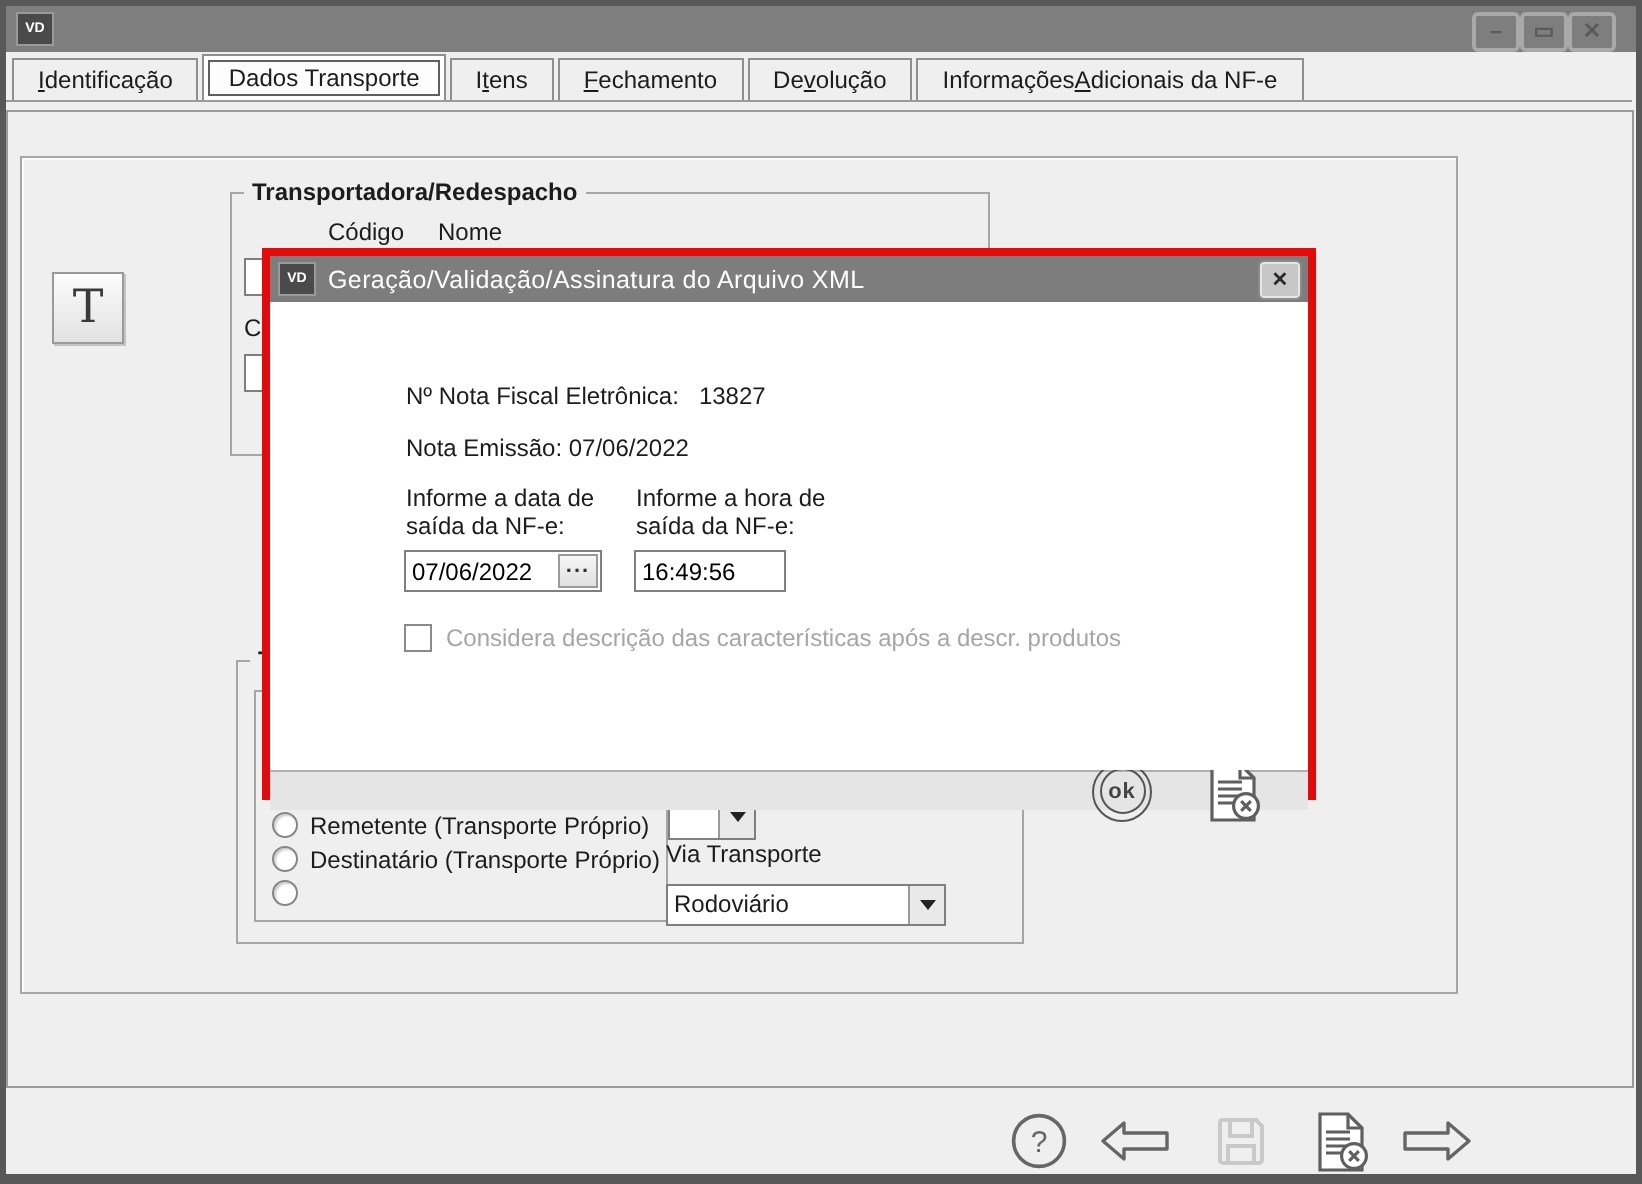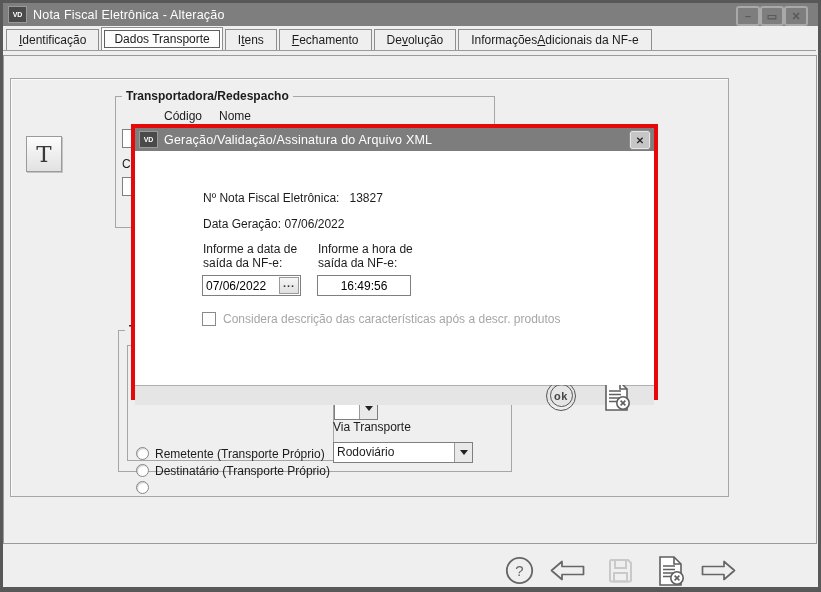--- a/index.html
+++ b/index.html
@@ -36,21 +36,21 @@
     font-family:"DejaVu Serif",serif;font-size:23px;color:#3a3a3a;}
   .groupbox{position:absolute;border:1px solid #a6a6a6;}
   .grouplabel{position:absolute;top:-8px;left:6px;background:#efefef;padding:0 4px;font-weight:bold;}
   .grouplabel.thin{font-weight:normal;}
   .g1{left:115px;top:96px;width:378px;height:130px;}
   .g2{left:118px;top:330px;width:392px;height:140px;}
   .g2inner{left:8px;top:14px;width:205px;height:114px;border:1px solid #a6a6a6;position:absolute;}
   .field-label{position:absolute;white-space:nowrap;}
   .tinput{position:absolute;background:#fff;border:1px solid #7f7f7f;font-family:inherit;font-size:12px;
     padding:0 3px;box-sizing:border-box;}
-  .radio-list{position:absolute;left:8px;top:58px;margin-top:41px;}
+  .radio-list{position:absolute;left:8px;top:58px;}
   .radio-row{display:flex;align-items:center;height:17px;white-space:nowrap;}
   .radio-circle{width:11px;height:11px;border:1px solid #868686;border-radius:50%;background:#fff;
     margin-right:6px;flex:0 0 auto;box-shadow:inset 1px 1px 1px #cfcfcf;}
   .combo{position:absolute;background:#fff;border:1px solid #7f7f7f;box-sizing:border-box;display:flex;}
   .combo .val{flex:1;padding:2px 3px;overflow:hidden;white-space:nowrap;}
   .combo .drop{width:17px;background:#e9e9e9;border-left:1px solid #9a9a9a;display:flex;
     align-items:center;justify-content:center;}
   .tri{width:0;height:0;border-left:4px solid transparent;border-right:4px solid transparent;
     border-top:5px solid #222;}
 
@@ -84,21 +84,20 @@
   .toolbar-icon{position:absolute;}
   svg{display:block;}
 </style>
 </head>
 <body>
 
 <div class="screen">
 
   <div class="titlebar">
     <div class="app-icon">VD</div>
-    <div class="title-text">Nota Fiscal Eletrônica - Alteração</div>
     <div class="win-btn btn-min">–</div>
     <div class="win-btn btn-max">▭</div>
     <div class="win-btn btn-close">✕</div>
   </div>
 
   <div class="tabbar">
       <div class="tab"><u>I</u>dentificação</div>
       <div class="tab active">Dados Transporte</div>
       <div class="tab">I<u>t</u>ens</div>
       <div class="tab"><u>F</u>echamento</div>
@@ -160,33 +159,33 @@
       <div class="app-icon">VD</div>
       <div class="title-text">Geração/Validação/Assinatura do Arquivo XML</div>
       <div class="dlg-close">✕</div>
     </div>
     <div class="dlg-body">
       <div class="line" style="left:68px;top:15px;">
         <span>Nº Nota Fiscal Eletrônica:</span>&nbsp;&nbsp;
         <span>13827</span>
       </div>
       <div class="line" style="left:68px;top:41px;">
-        <span>Data Geração:</span>
+        <span>Nota Emissão:</span>
         <span>07/06/2022</span>
       </div>
       <div class="line" style="left:68px;top:66px;">Informe a data de</div>
       <div class="line" style="left:68px;top:80px;">saída da NF-e:</div>
       <div class="line" style="left:183px;top:66px;">Informe a hora de</div>
       <div class="line" style="left:183px;top:80px;">saída da NF-e:</div>
 
       <div style="position:absolute;left:67px;top:99px;width:99px;height:21px;">
         <input class="tinput" style="left: 0px; top: 0px; width: 99px; height: 21px;" value="07/06/2022">
         <div class="browse-btn">...</div>
       </div>
-      <input class="tinput" style="left: 182px; top: 99px; width: 94px; height: 21px; text-align: center;" value="16:49:56">
+      <input class="tinput" style="left: 182px; top: 99px; width: 76px; height: 21px;" value="16:49:56">
 
       <div class="checkbox-row">
         <div class="checkbox"></div>
         <div>Considera descrição das características após a descr. produtos</div>
       </div>
     </div>
     <div class="dlg-footer">
       <div class="ok-icon">
         <div class="ok-inner">ok</div>
       </div>

